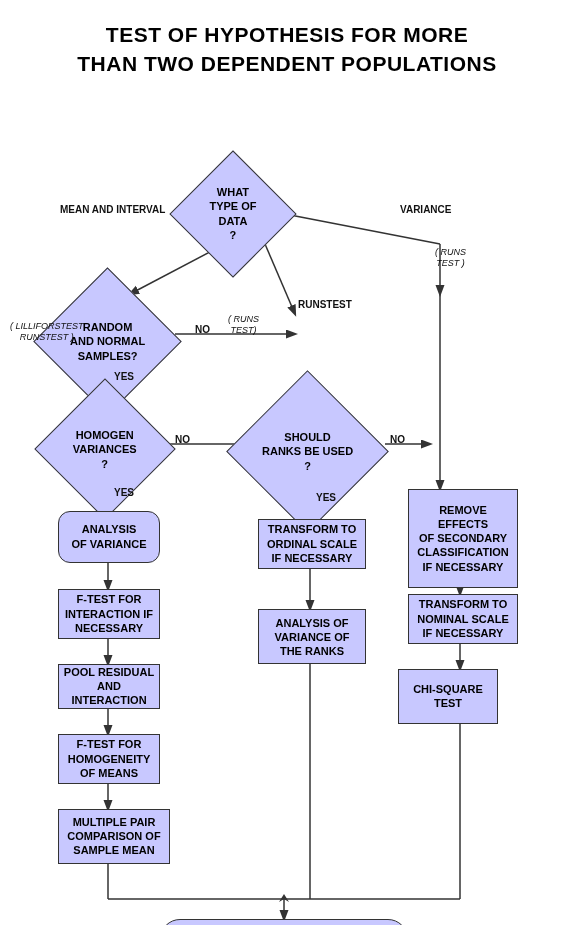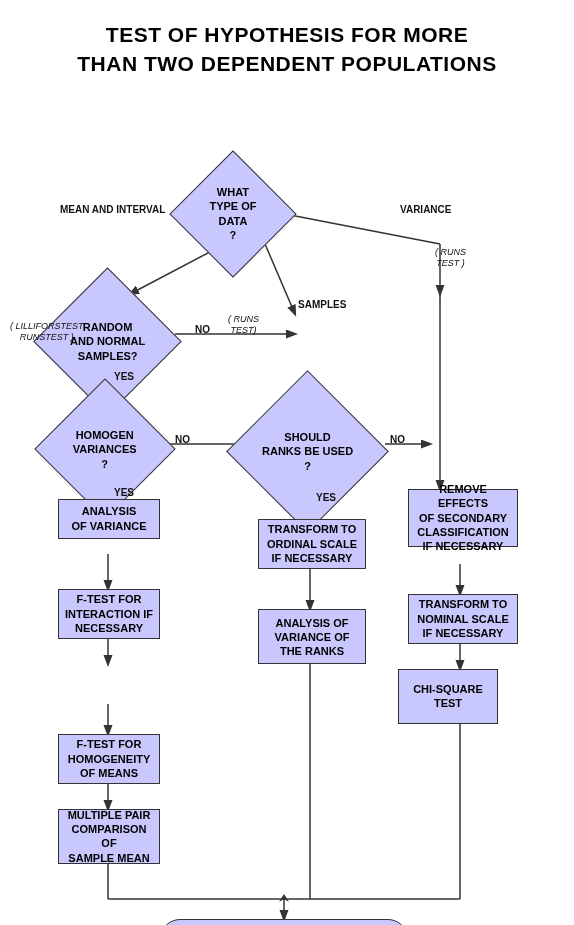--- a/index.html
+++ b/index.html
@@ -167,21 +167,21 @@
     </svg>
 
     <div class="diamond" style="left:188px; top:70px; width:90px; height:90px;">
       <div class="diamond-inner">WHAT<br>TYPE OF<br>DATA<br>?</div>
     </div>
 
     <div class="label" style="left:60px; top:105px;">MEAN AND INTERVAL</div>
 
     <div class="label" style="left:400px; top:105px;">VARIANCE</div>
 
-    <div class="label" style="left:298px; top:200px;">SAMPLES</div>
+    <div class="label" style="left:298px; top:200px;">RUNSTEST</div>
 
     <div class="small-label" style="left:10px; top:182px;margin-top:40px;">( LILLIFORSTEST<br>RUNSTEST )</div>
 
     <div class="small-label" style="left:228px; top:215px;">( RUNS<br>TEST)</div>
 
     <div class="small-label" style="left:435px; top:148px;">( RUNS<br>TEST )</div>
 
     <div class="diamond" style="left:55px; top:190px; width:105px; height:105px;">
       <div class="diamond-inner">RANDOM<br>AND NORMAL<br>SAMPLES?</div>
     </div>
@@ -199,46 +199,49 @@
     <div class="label" style="left:114px; top:388px;">YES</div>
 
     <div class="diamond" style="left:250px; top:295px; width:115px; height:115px;">
       <div class="diamond-inner">SHOULD<br>RANKS BE USED<br>?</div>
     </div>
 
     <div class="label" style="left:390px; top:335px;">NO</div>
 
     <div class="label" style="left:316px; top:393px;">YES</div>
 
-    <div class="rect" style="left:58px; top:400px; width:102px; height:40px;">
+    <div class="rect" style="left:58px; top:412px; width:102px; height:52px;border-radius:12px;">
       <span>ANALYSIS<br>OF VARIANCE</span>
     </div>
 
     <div class="rect" style="left:58px; top:490px; width:102px; height:50px;">
       <span>F-TEST FOR<br>INTERACTION IF<br>NECESSARY</span>
     </div>
 
+    <div class="rect" style="left:58px; top:565px; width:102px; height:45px;">
+      <span>POOL RESIDUAL<br>AND<br>INTERACTION</span>
+    </div>
 
     <div class="rect" style="left:58px; top:635px; width:102px; height:50px;">
       <span>F-TEST FOR<br>HOMOGENEITY<br>OF MEANS</span>
     </div>
 
-    <div class="rect" style="left:58px; top:710px; width:102px; height:55px;">
+    <div class="rect" style="left:58px; top:710px; width:112px; height:55px;">
       <span>MULTIPLE PAIR<br>COMPARISON OF<br>SAMPLE MEAN</span>
     </div>
 
     <div class="rect" style="left:258px; top:420px; width:108px; height:50px;">
       <span>TRANSFORM TO<br>ORDINAL SCALE<br>IF NECESSARY</span>
     </div>
 
     <div class="rect" style="left:258px; top:510px; width:108px; height:55px;align-items:flex-end;">
       <span>ANALYSIS OF<br>VARIANCE OF<br>THE RANKS</span>
     </div>
 
-    <div class="rect" style="left:408px; top:390px; width:110px; height:58px;">
+    <div class="rect" style="left:408px; top:390px; width:110px; height:99px;">
       <span>REMOVE EFFECTS<br>OF SECONDARY<br>CLASSIFICATION<br>IF NECESSARY</span>
     </div>
 
     <div class="rect" style="left:408px; top:495px; width:110px; height:50px;">
       <span>TRANSFORM TO<br>NOMINAL SCALE<br>IF NECESSARY</span>
     </div>
 
     <div class="rect" style="left:398px; top:570px; width:100px; height:55px;">
       <span>CHI-SQUARE<br>TEST</span>
     </div>

